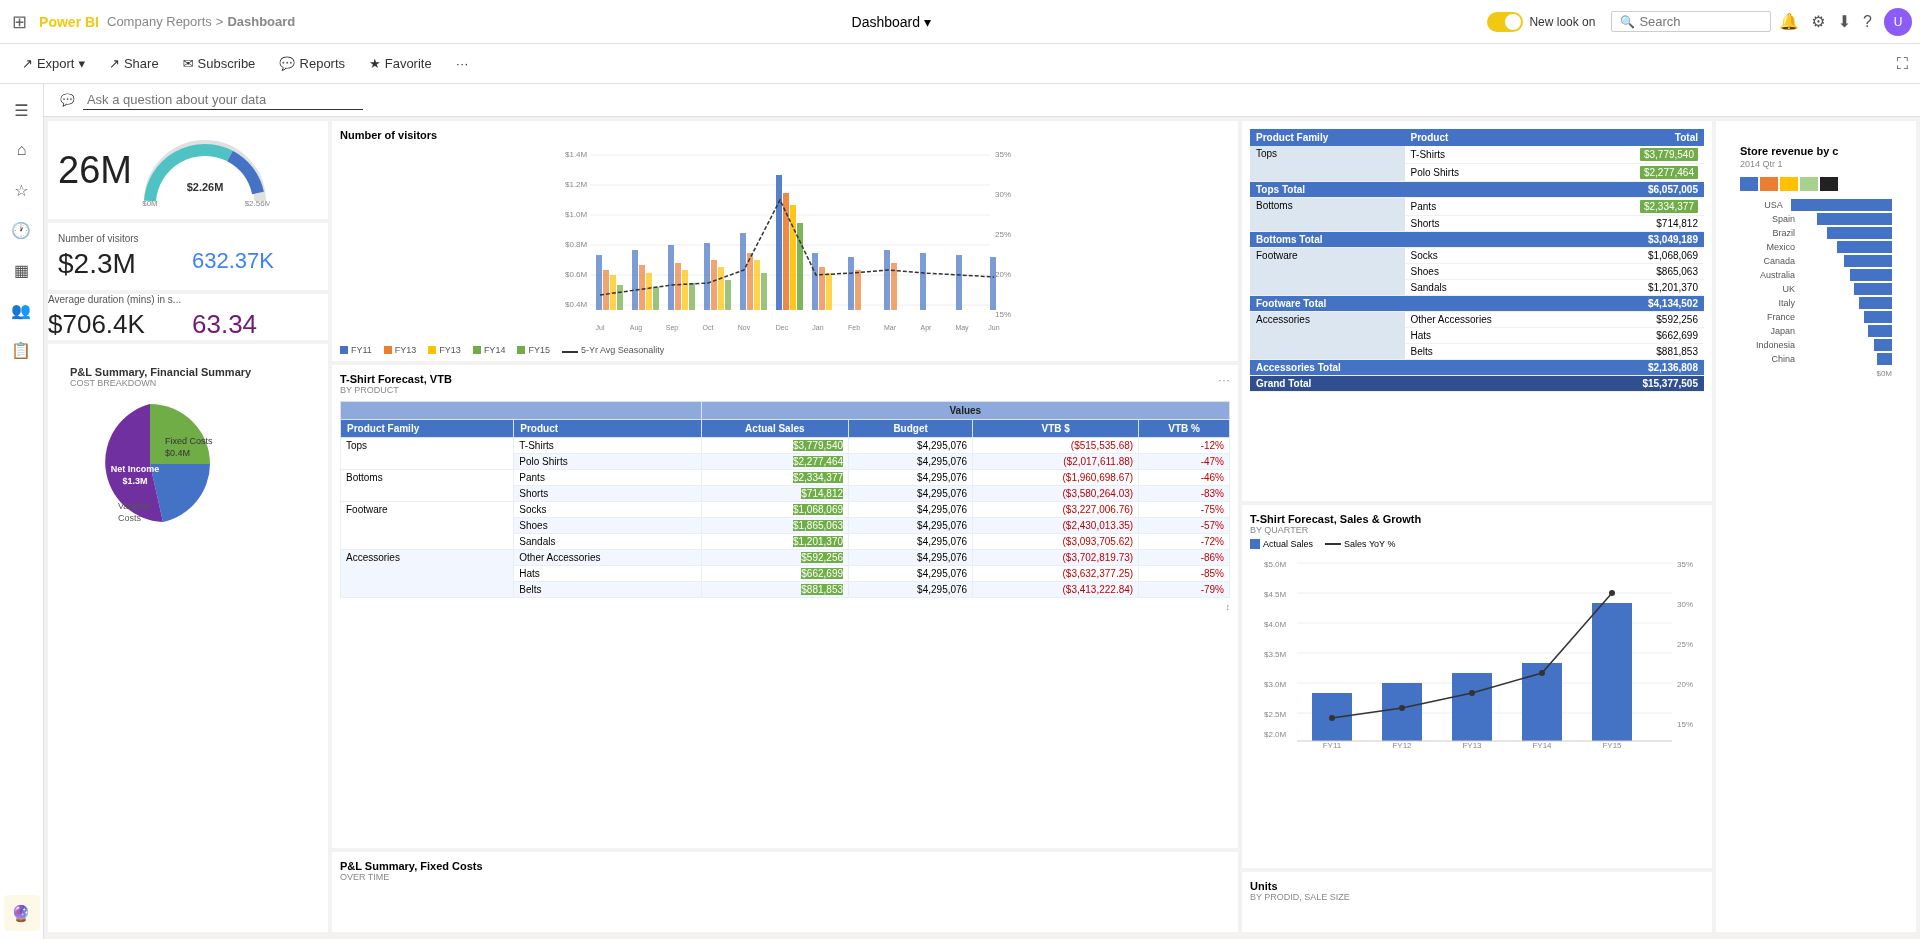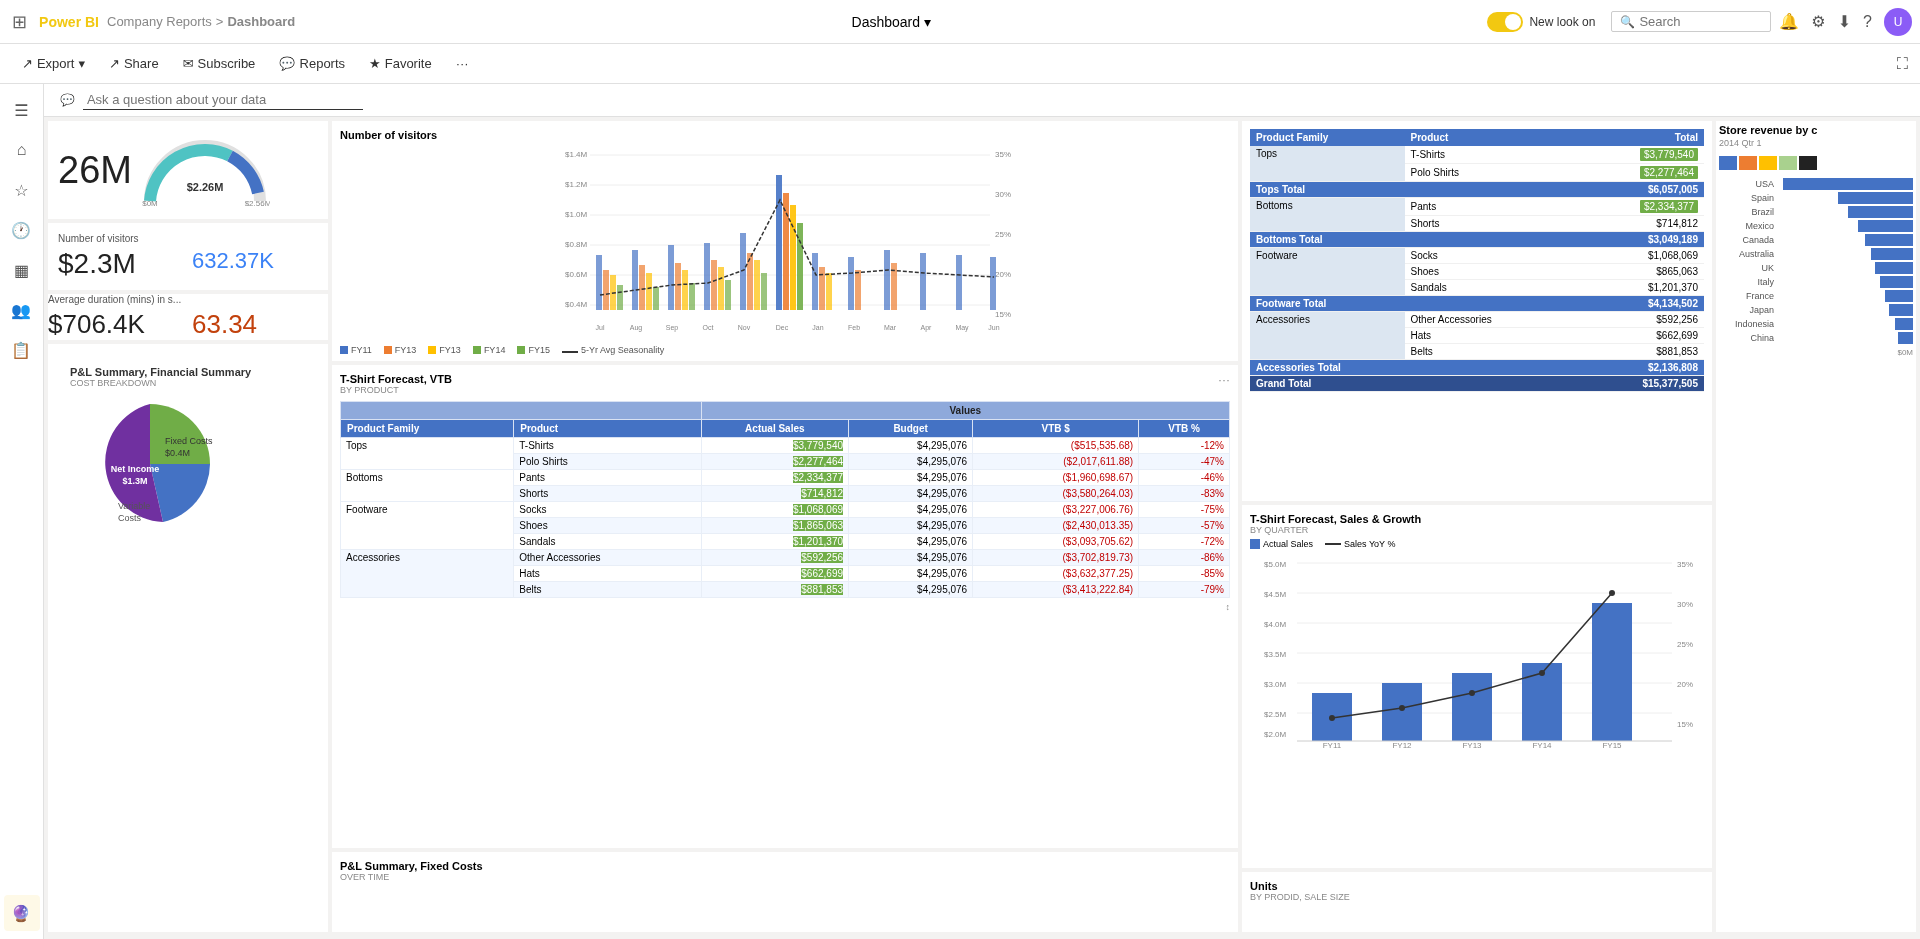--- a/index.html
+++ b/index.html
@@ -199,21 +199,21 @@
           </div>
         </div>
 
         <div style="background:white;">
           <div style="font-size:10px;color:#555;margin-bottom:4px;">Average duration (mins) in s...</div>
           <div style="display:grid;grid-template-columns:1fr 1fr;gap:8px;">
             <div>
               <div style="font-size:26px;font-weight:300;color:#222;">$706.4K</div>
             </div>
             <div>
-              <div style="font-size:26px;font-weight:300;color:#c2410c;">63.34</div>
+              <div style="font-size:26px;font-weight:300;color:#701a75;">63.34</div>
             </div>
           </div>
         </div>
 
         <div style="background:white;padding:22px;flex:1;">
           <div style="font-size:11px;font-weight:600;color:#333;">P&amp;L Summary, Financial Summary</div>
           <div style="font-size:9px;color:#888;margin-bottom:6px;">COST BREAKDOWN</div>
           <div style="display:flex;align-items:center;gap:8px;">
             <svg width="160" height="140" viewBox="0 0 160 140">
 
@@ -604,21 +604,21 @@
         </div>
 
         <div style="background:white;padding:8px;height:60px;">
           <div style="font-size:11px;font-weight:600;">Units</div>
           <div style="font-size:9px;color:#888;">BY PRODID, SALE SIZE</div>
         </div>
       </div>
 
       <div style="display:flex;flex-direction:column;gap:4px;">
 
-        <div style="background:white;padding:3px;flex:1;">
+        <div style="background:white;padding:24px;flex:1;">
           <div style="font-size:11px;font-weight:600;margin-bottom:2px;">Store revenue by c</div>
           <div style="font-size:9px;color:#888;margin-bottom:8px;">2014 Qtr 1</div>
 
           <div style="display:flex;flex-direction:column;gap:1px;margin-bottom:8px;">
             <div style="display:flex;gap:2px;">
               <div style="width:18px;height:14px;background:#4472c4;"></div>
               <div style="width:18px;height:14px;background:#ed7d31;"></div>
               <div style="width:18px;height:14px;background:#ffc000;"></div>
               <div style="width:18px;height:14px;background:#a9d18e;"></div>
               <div style="width:18px;height:14px;background:#222;"></div>

